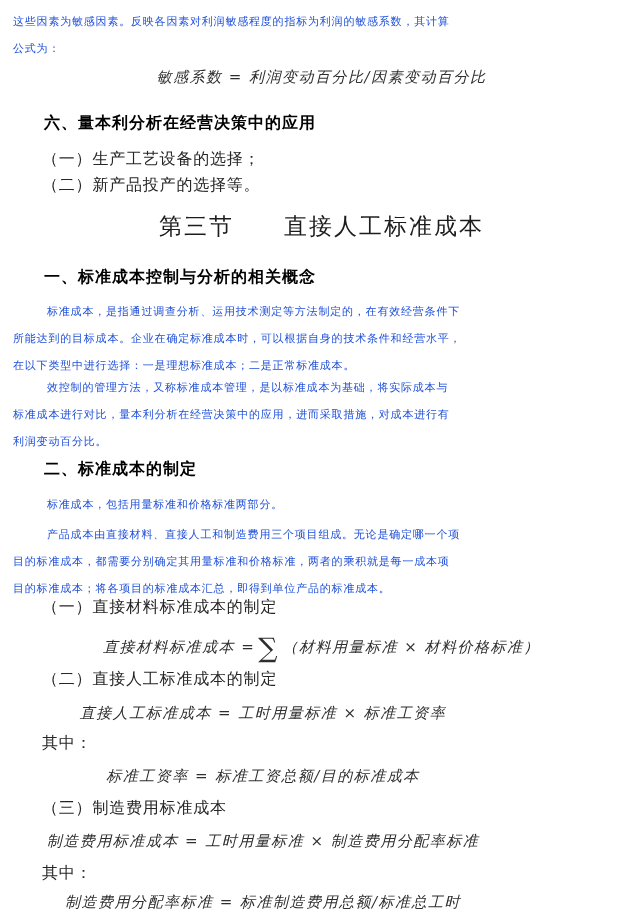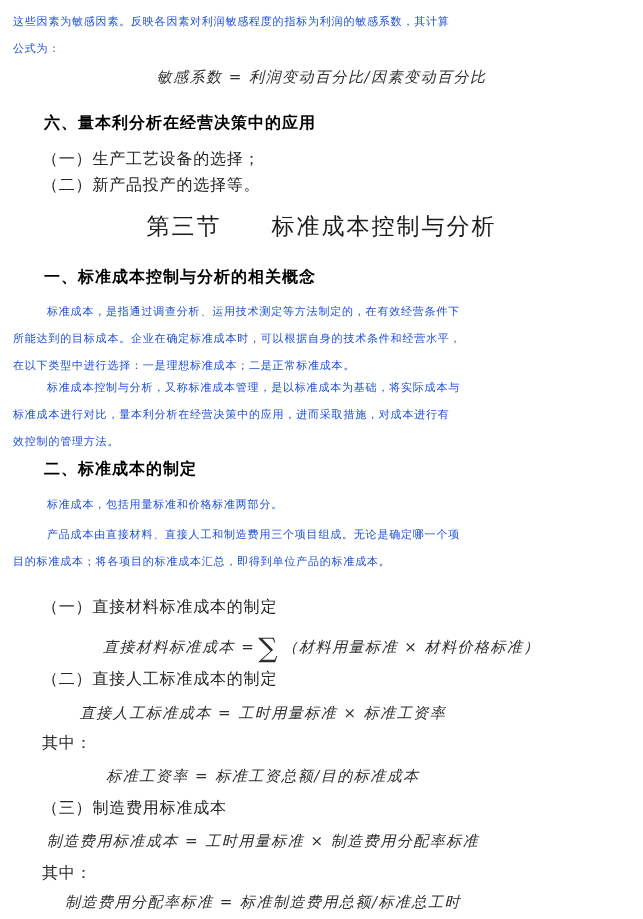--- a/index.html
+++ b/index.html
@@ -95,44 +95,45 @@
     <div class="line">公式为：</div>
   </div>
 
   <div class="abs formula f-wide" style="top:69px">敏感系数 = 利润变动百分比/因素变动百分比</div>
 
   <div class="abs h" style="top:114px">六、量本利分析在经营决策中的应用</div>
 
   <div class="abs it" style="top:150px">（一）生产工艺设备的选择；</div>
   <div class="abs it" style="top:176px">（二）新产品投产的选择等。</div>
 
-  <div class="abs section-title" style="top:209px">第三节　　标准成本控制与分析</div>
+  <div class="abs section-title" style="top:209px">第三节　　直接人工标准成本</div>
 
   <div class="abs h" style="top:268px">一、标准成本控制与分析的相关概念</div>
 
   <div class="abs para" style="top:298px">
     <div class="line indent">标准成本，是指通过调查分析、运用技术测定等方法制定的，在有效经营条件下</div>
     <div class="line">所能达到的目标成本。企业在确定标准成本时，可以根据自身的技术条件和经营水平，</div>
     <div class="line">在以下类型中进行选择：一是理想标准成本；二是正常标准成本。</div>
   </div>
 
   <div class="abs para" style="top:374px">
-    <div class="line indent">标准成本控制与分析，又称标准成本管理，是以标准成本为基础，将实际成本与</div>
+    <div class="line indent">效控制的管理方法，又称标准成本管理，是以标准成本为基础，将实际成本与</div>
     <div class="line">标准成本进行对比，量本利分析在经营决策中的应用，进而采取措施，对成本进行有</div>
-    <div class="line">效控制的管理方法。</div>
+    <div class="line">利润变动百分比。</div>
   </div>
 
   <div class="abs h" style="top:460px">二、标准成本的制定</div>
 
   <div class="abs para" style="top:491px">
     <div class="line indent">标准成本，包括用量标准和价格标准两部分。</div>
   </div>
 
   <div class="abs para" style="top:521px">
     <div class="line indent">产品成本由直接材料、直接人工和制造费用三个项目组成。无论是确定哪一个项</div>
+    <div class="line">目的标准成本，都需要分别确定其用量标准和价格标准，两者的乘积就是每一成本项</div>
     <div class="line">目的标准成本；将各项目的标准成本汇总，即得到单位产品的标准成本。</div>
   </div>
 
   <div class="abs it" style="top:598px">（一）直接材料标准成本的制定</div>
 
   <div class="abs formula f-wide f-tall" style="top:632px">
     <span>直接材料标准成本 =</span><span class="sigma">∑</span><span>（材料用量标准 × 材料价格标准）</span>
   </div>
 
   <div class="abs it" style="top:670px">（二）直接人工标准成本的制定</div>

